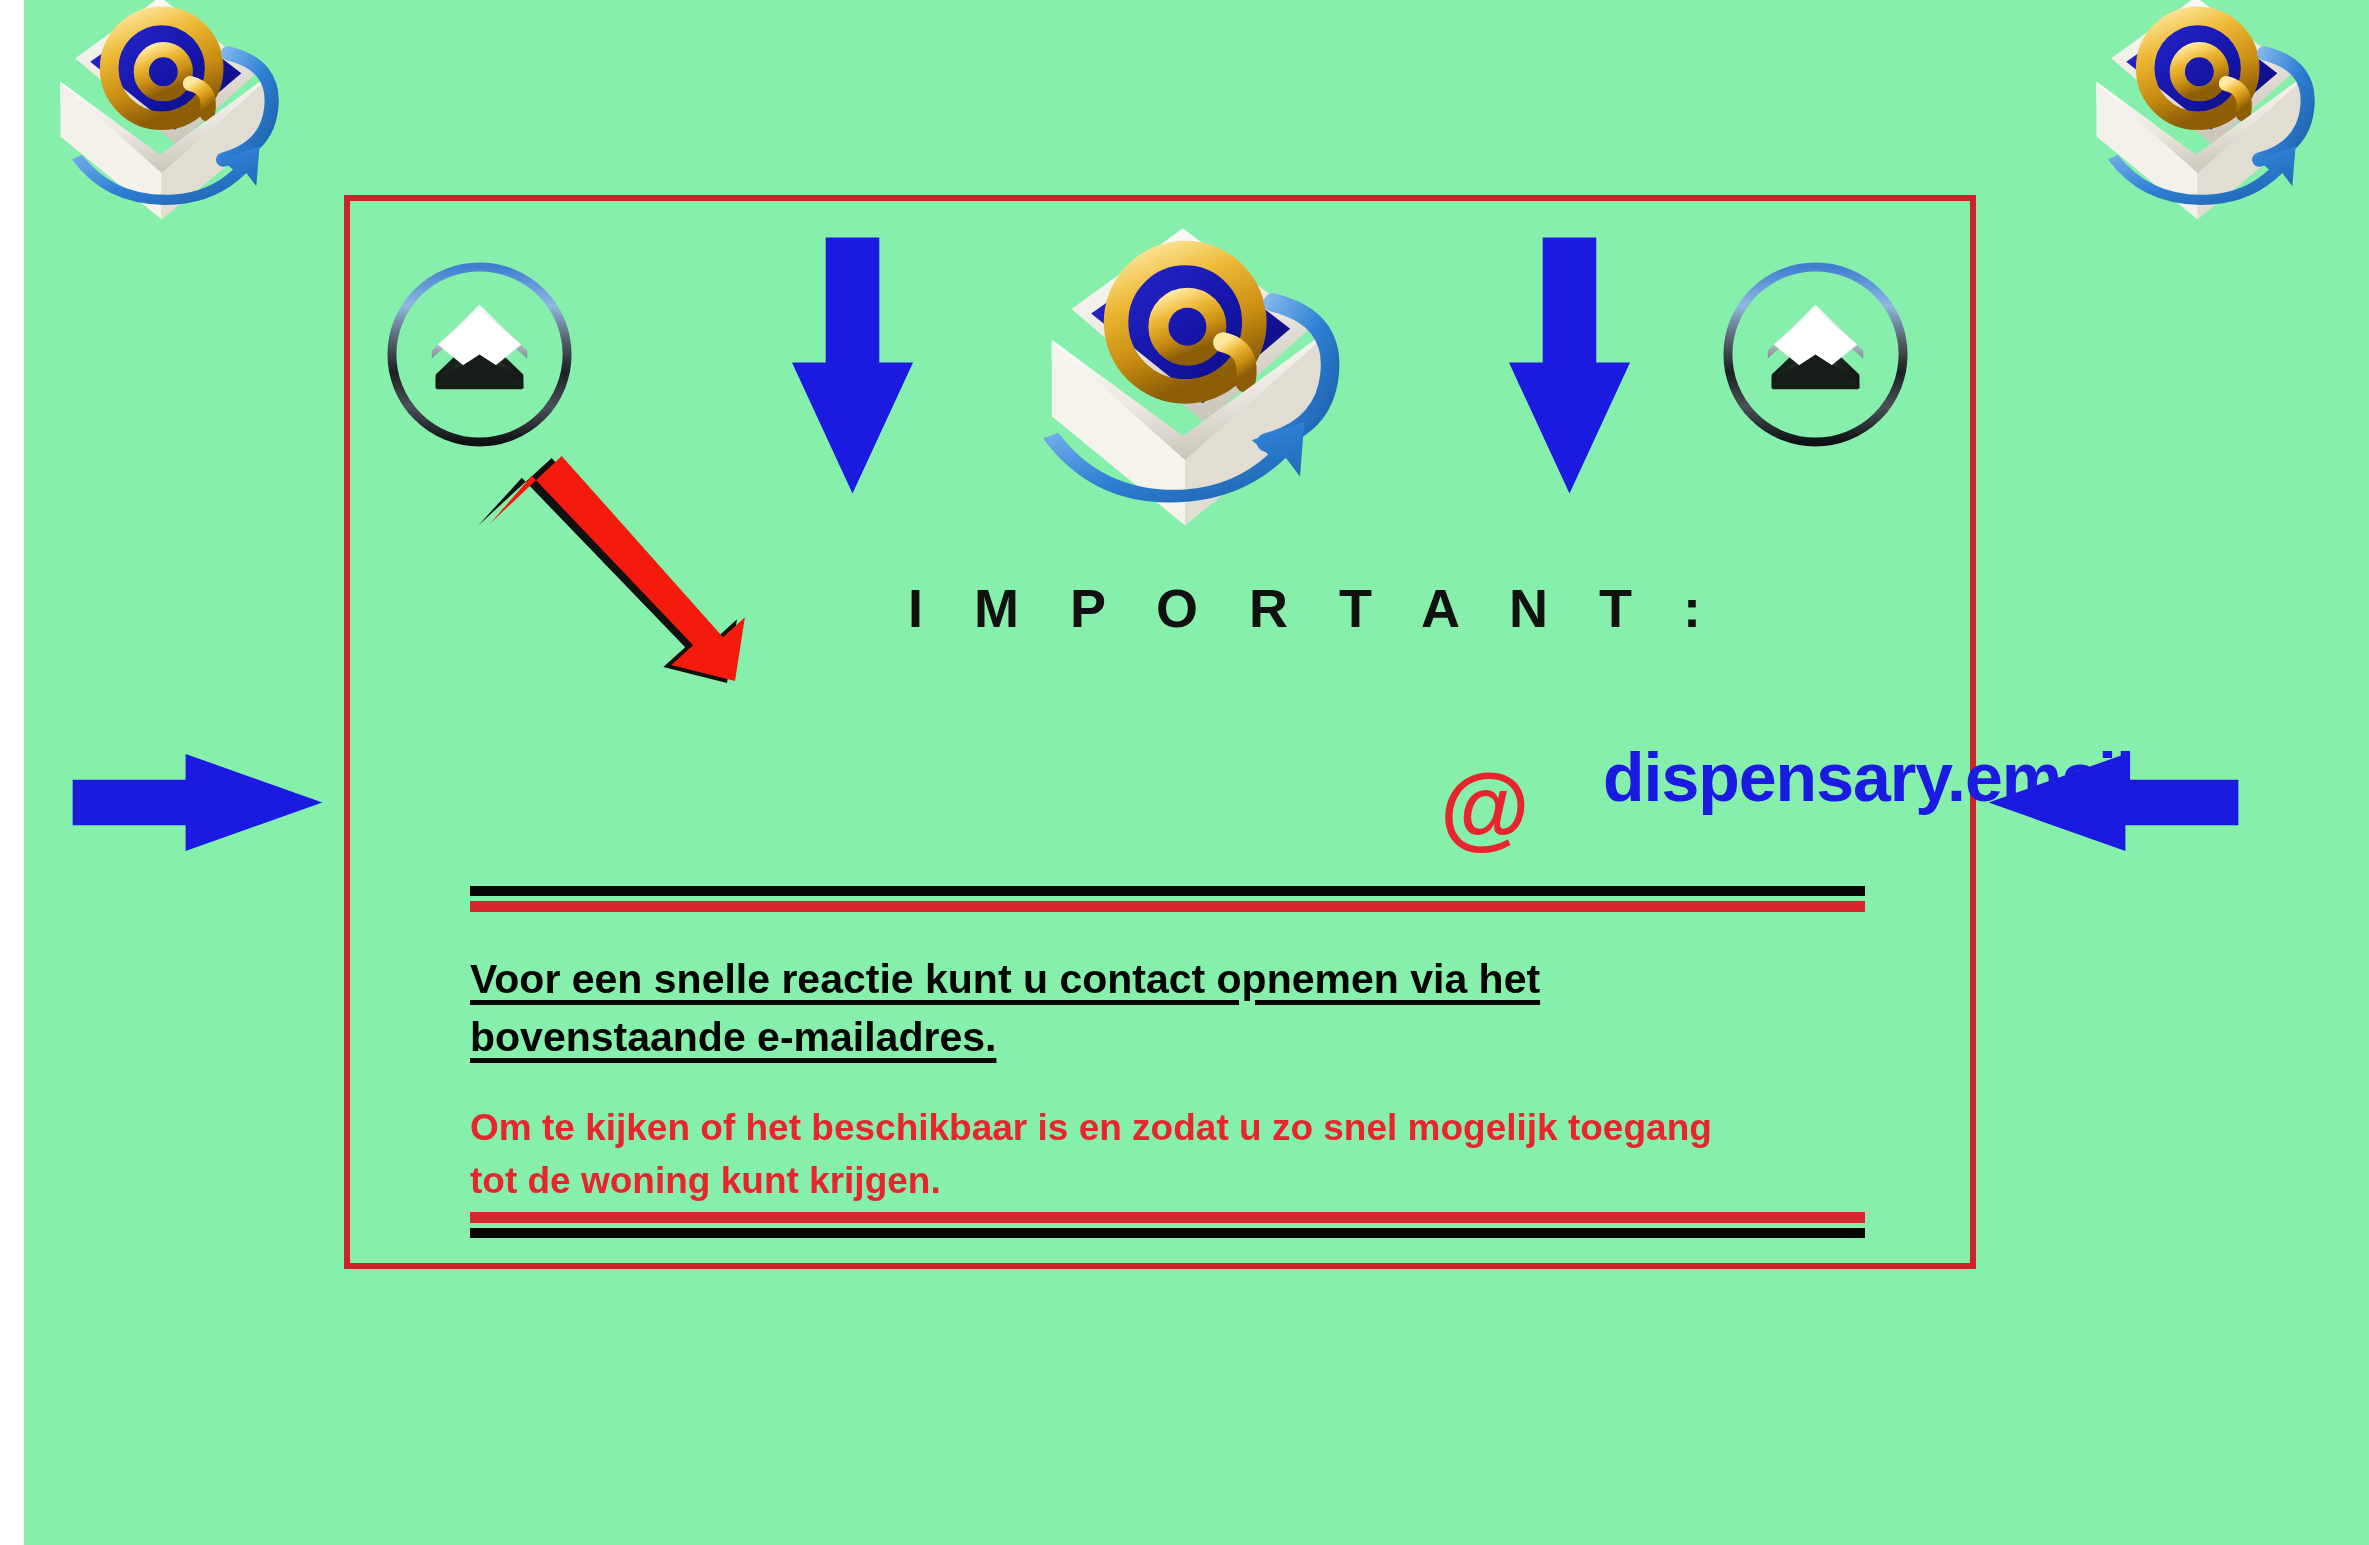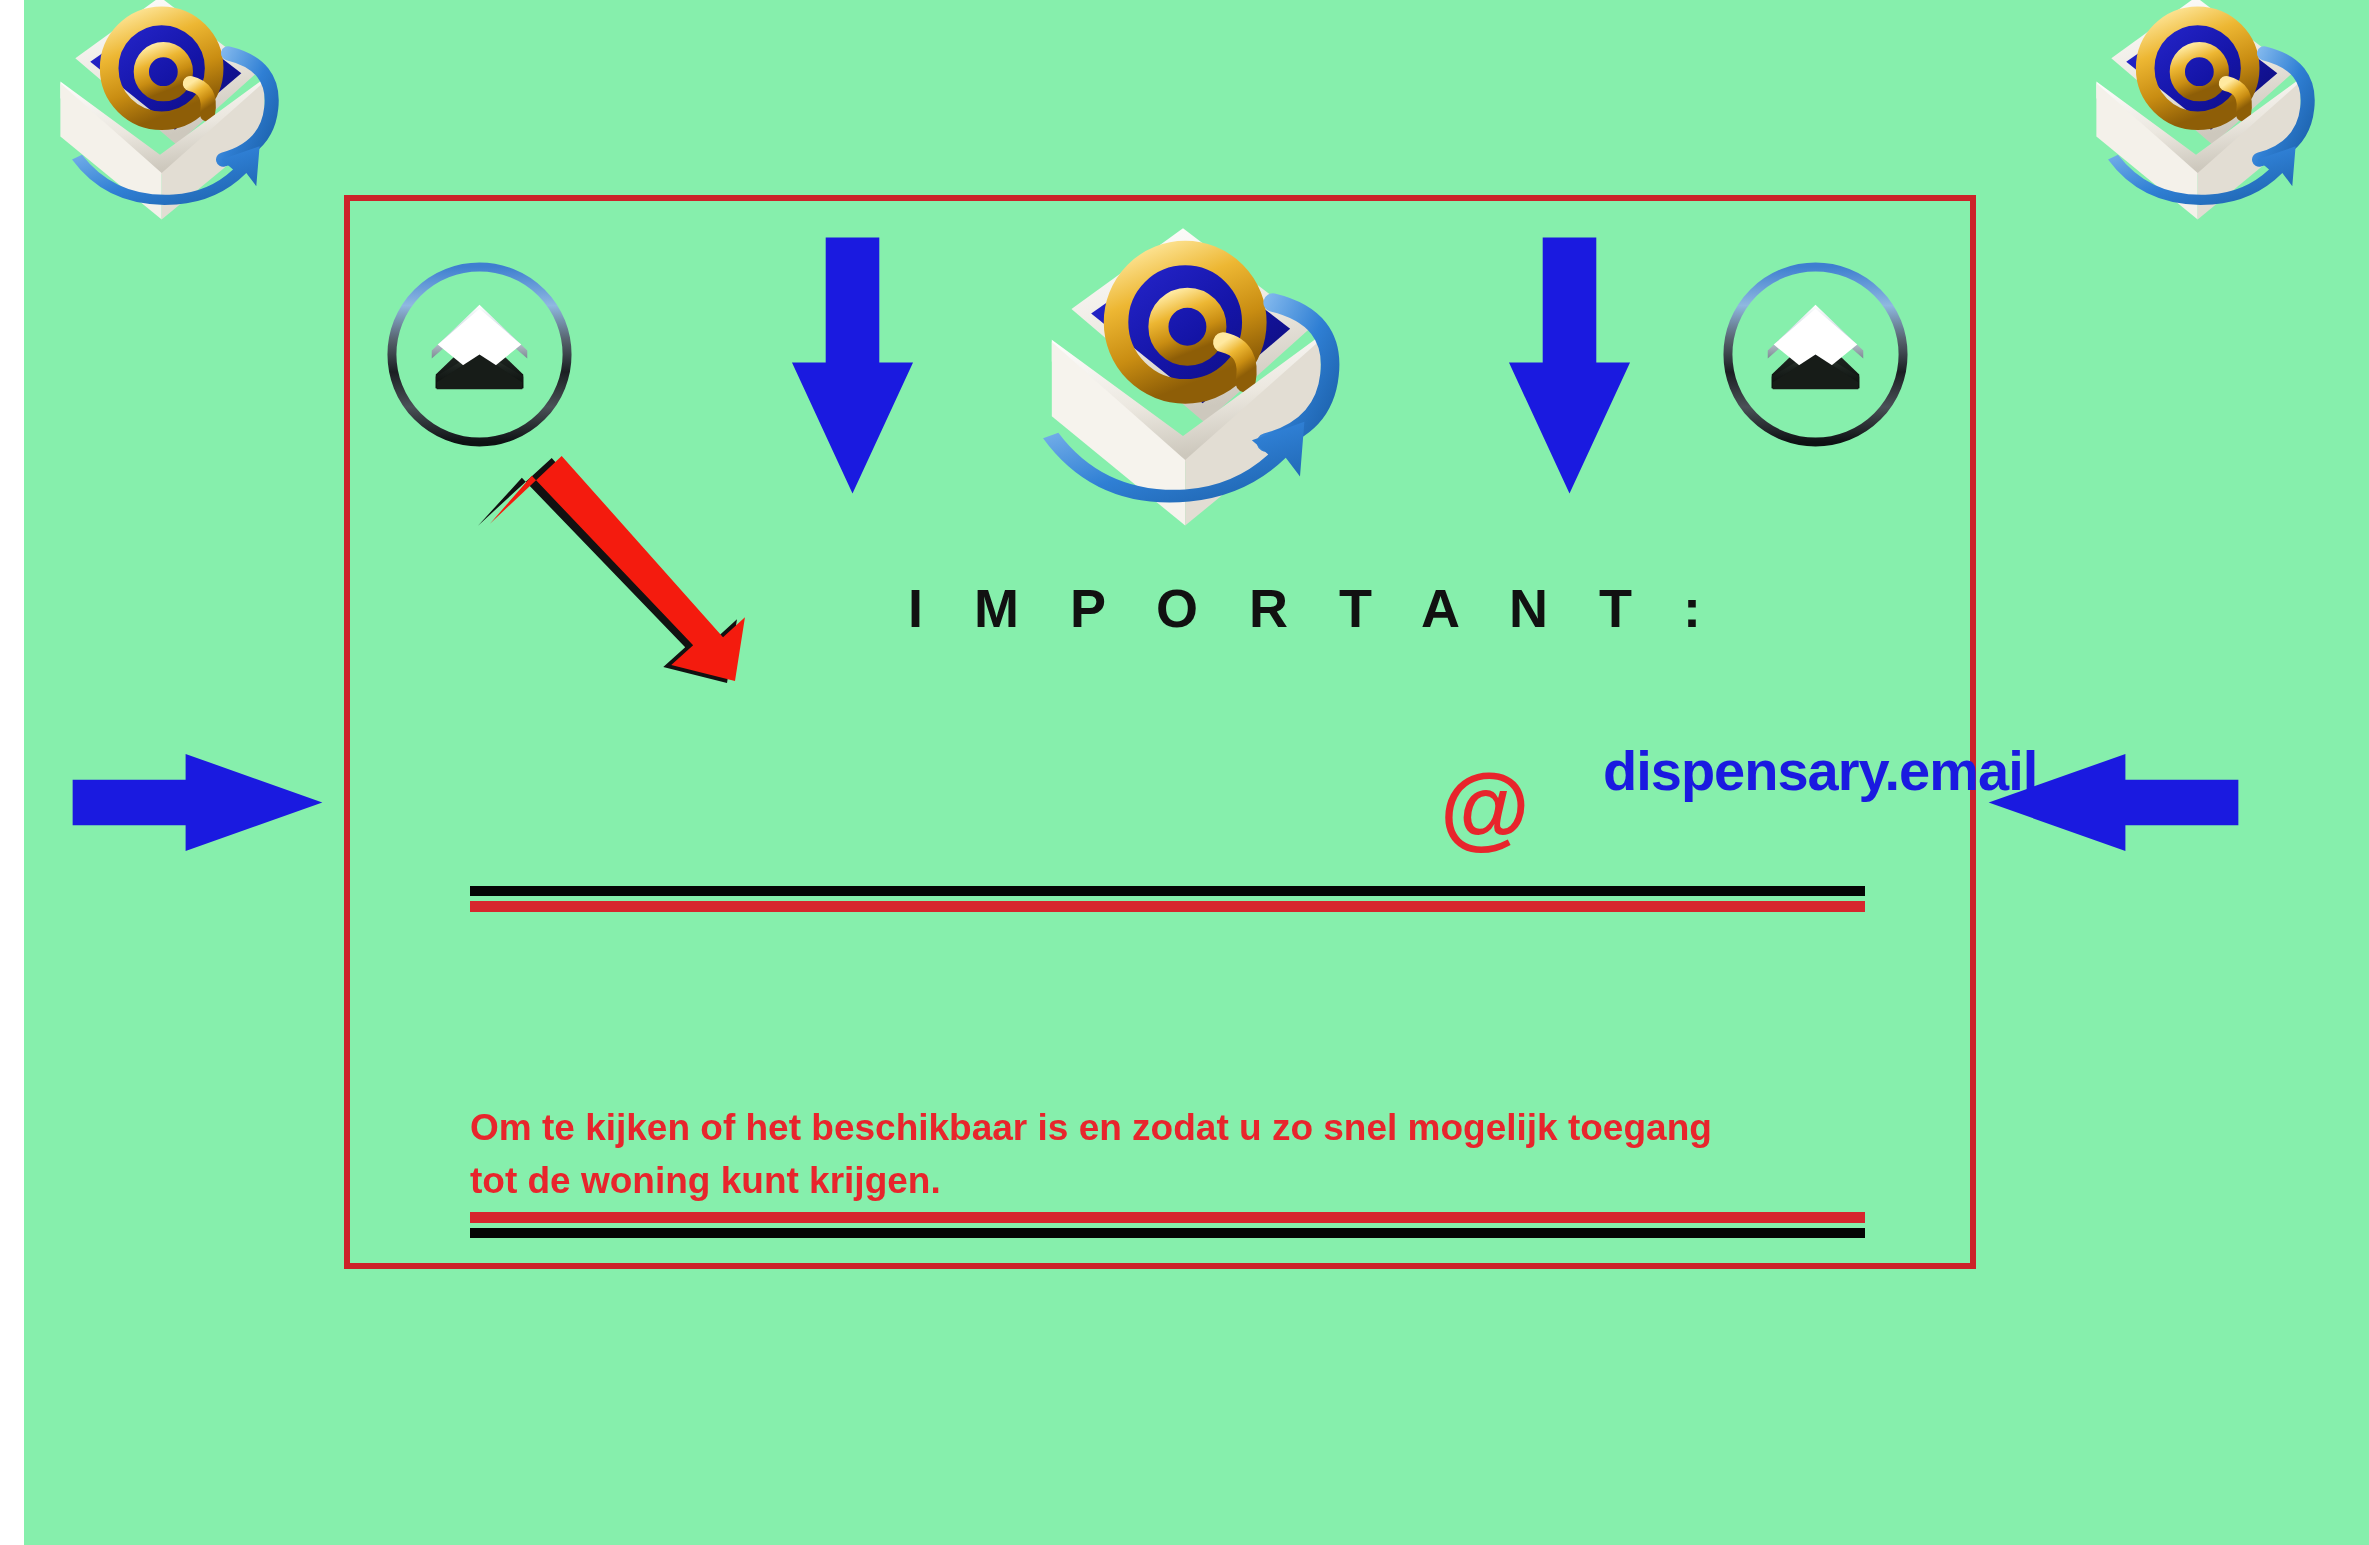--- a/index.html
+++ b/index.html
@@ -93,21 +93,21 @@
     font-size: 92px;
     font-weight: 700;
     color: #e8252c;
     font-family: "Liberation Sans", sans-serif;
     line-height: 1;
   }
   .email-domain {
     position: absolute;
     left: 1256px;
     top: 2px;
-    font-size: 56px;
+    font-size: 68px;
     font-weight: 700;
     color: #1a1ae0;
     font-family: "Liberation Sans", sans-serif;
     letter-spacing: -1px;
     white-space: nowrap;
   }
 
   
   .rule-group { position: absolute; left: 446px; width: 1395px; }
   .rule-black { height: 10px; background: #050505; }
@@ -371,20 +371,23 @@
   <div id="email-row">
     <span class="email-at">@</span>
     <span class="email-domain">dispensary.email</span>
   </div>
 
   <div class="rule-group" id="rule-top">
     <div class="rule-black"></div>
     <div class="rule-red"></div>
   </div>
 
+  <div class="black-note">
+    <span>Voor een snelle reactie kunt u contact opnemen via het bovenstaande e-mailadres.</span>
+  </div>
 
   <div class="red-note">Om te kijken of het beschikbaar is en zodat u zo snel mogelijk toegang tot de woning kunt krijgen.</div>
 
   <div class="rule-group" id="rule-bottom">
     <div class="rule-red"></div>
     <div class="rule-black"></div>
   </div>
 
 </div>
 

